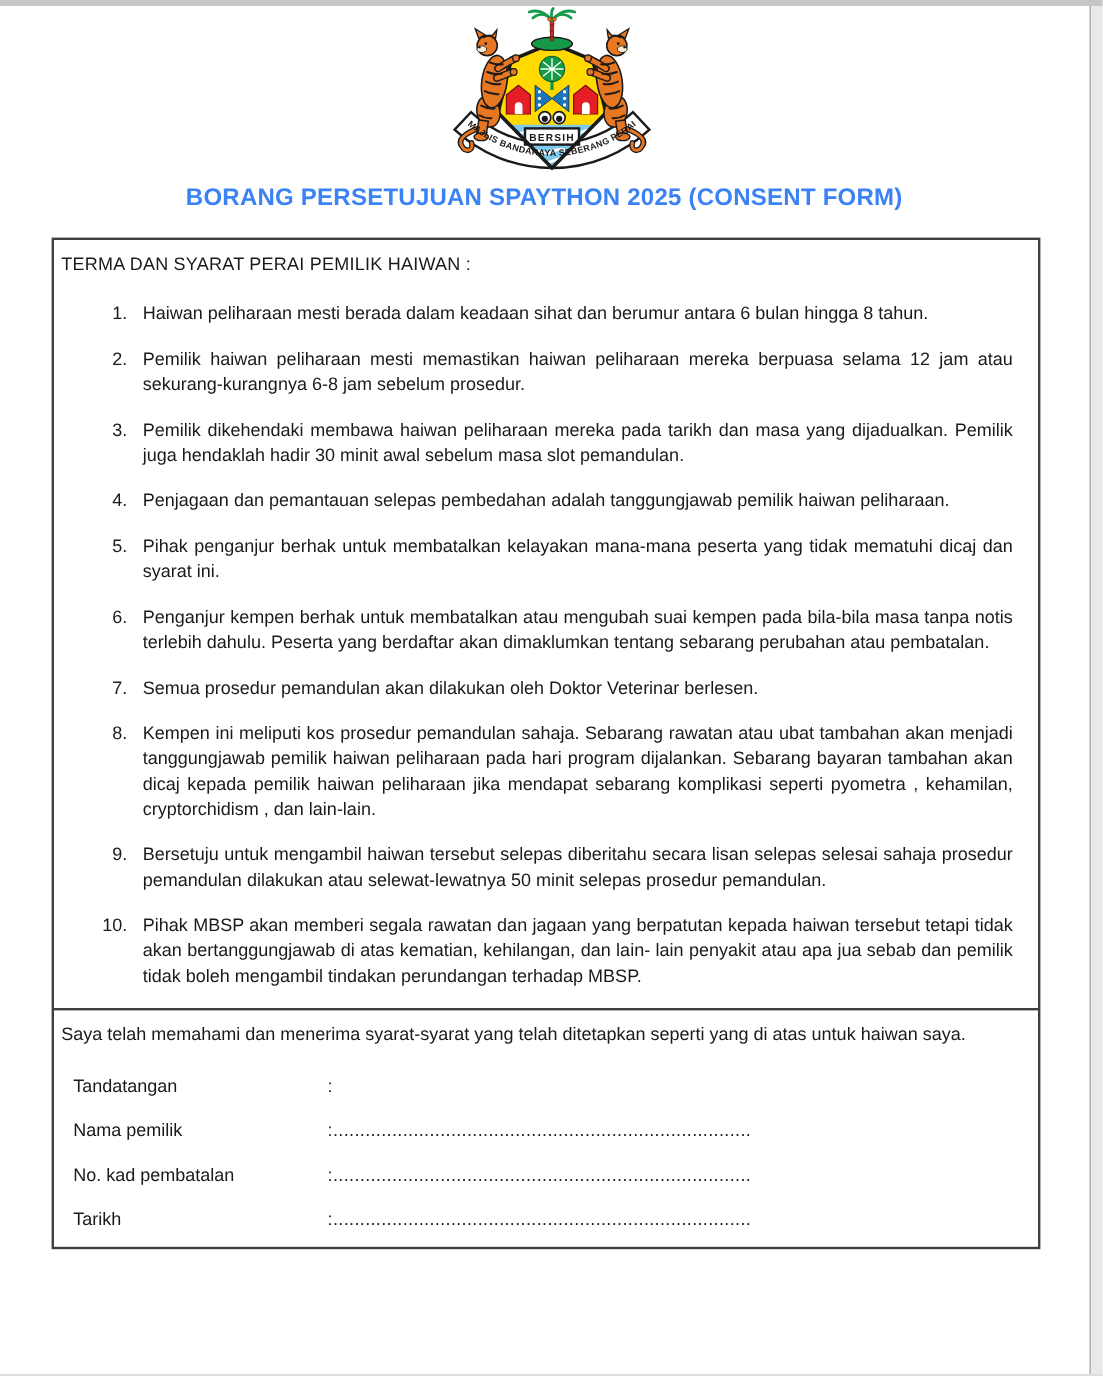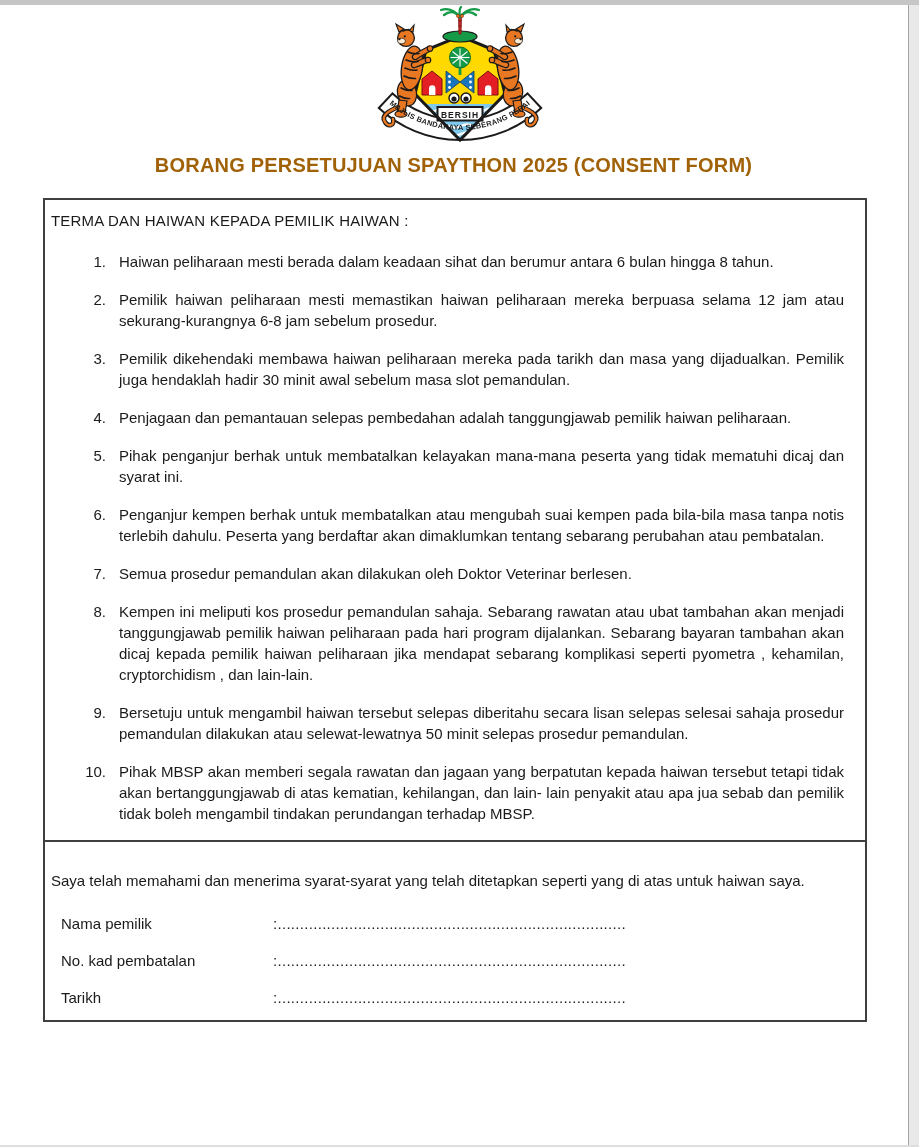--- a/index.html
+++ b/index.html
@@ -10,37 +10,37 @@
     color:#1a1a1a;
   }
   .edge-top    { position:absolute; top:0; left:0; right:0; height:5px; background:#c6c6c6; z-index:5; }
   .edge-right  { position:absolute; top:0; right:0; bottom:0; width:10px; background:#e9e9e9; border-left:1px solid #a3a3a3; z-index:4; }
   .edge-bottom { position:absolute; left:0; right:0; bottom:0; height:2px; background:#dedede; z-index:4; }
 
   .logo { position:absolute; top:5px; left:50%; transform:translateX(-50%); width:190px; height:148px; }
 
   .title {
     position:absolute; top:154px; left:0; right:12px; margin:0;
-    text-align:center; font-size:20px; font-weight:bold; letter-spacing:0.2px; color:#a16207;
+    text-align:center; font-size:20px; font-weight:bold; letter-spacing:0.2px; color:#3b82f6;
   }
 
   .box {
     position:absolute; top:198px; left:43px; width:824px; box-sizing:border-box;
     border:2px solid #3f3f3f; background:#fff;
   }
   .terms-heading { margin:10px 21px 0 6px; font-size:15px; line-height:21px; letter-spacing:0.2px; }
   .terms-list    { margin:20px 21px 0 6px; }
   .term-item { display:flex; font-size:15px; line-height:21px; }
   .term-item + .term-item { margin-top:17px; }
   .term-num  { flex:none; width:55px; text-align:right; }
   .term-text { flex:1; margin-left:13px; text-align:justify; }
 
   .box-divider { margin-top:16px; border-top:2px solid #3f3f3f; height:0; }
 
-  .ack-wrap { padding:28px 21px 12px 6px; }
+  .ack-wrap { padding:10px 21px 12px 6px; }
   .ack-text { margin:0; font-size:15px; line-height:21px; text-align:justify; }
   .field-rows { margin-top:4px; }
   .field-row { display:flex; padding-left:10px; margin-top:16px; font-size:15px; line-height:21px; }
   .field-row:first-child { margin-top:22px; }
   .field-label { flex:none; width:212px; }
   .field-value { flex:1; white-space:pre; overflow:hidden; letter-spacing:0.3px; }
 </style>
 </head>
 <body>
 
@@ -169,21 +169,21 @@
       <path id="ribbonArc" d="M23.5,98.3 A109,109 0 0 0 166.5,98.3" fill="none"></path>
       <text font-size="7.4" font-weight="bold" letter-spacing="0.3" fill="#1A1A1A">
         <textPath href="#ribbonArc" xlink:href="#ribbonArc" startOffset="50%" text-anchor="middle">MAJLIS BANDARAYA SEBERANG PERAI</textPath>
       </text>
     </svg>
   </div>
 
   <h1 class="title">BORANG PERSETUJUAN SPAYTHON 2025 (CONSENT FORM)</h1>
 
   <div class="box">
-    <p class="terms-heading">TERMA DAN HAIWAN KEPADA PEMILIK HAIWAN :</p>
+    <p class="terms-heading">TERMA DAN SYARAT PERAI PEMILIK HAIWAN :</p>
 
     <div class="terms-list">
       <div class="term-item">
         <span class="term-num">1.</span>
         <span class="term-text">Haiwan peliharaan mesti berada dalam keadaan sihat dan berumur antara 6 bulan hingga 8 tahun.</span>
       </div>
       <div class="term-item">
         <span class="term-num">2.</span>
         <span class="term-text">Pemilik haiwan peliharaan mesti memastikan haiwan peliharaan mereka berpuasa selama 12 jam atau sekurang-kurangnya 6-8 jam sebelum prosedur.</span>
       </div>
@@ -220,20 +220,24 @@
         <span class="term-text">Pihak MBSP akan memberi segala rawatan dan jagaan yang berpatutan kepada haiwan tersebut tetapi tidak akan bertanggungjawab di atas kematian, kehilangan, dan lain- lain penyakit atau apa jua sebab dan pemilik tidak boleh mengambil tindakan perundangan terhadap MBSP.</span>
       </div>
     </div>
 
     <div class="box-divider"></div>
 
     <div class="ack-wrap">
       <p class="ack-text">Saya telah memahami dan menerima syarat-syarat yang telah ditetapkan seperti yang di atas untuk haiwan saya.</p>
 
       <div class="field-rows">
+        <div class="field-row">
+          <span class="field-label">Tandatangan</span>
+          <span class="field-value">:</span>
+        </div>
         <div class="field-row">
           <span class="field-label">Nama pemilik</span>
           <span class="field-value">:..............................................................................</span>
         </div>
         <div class="field-row">
           <span class="field-label">No. kad pembatalan</span>
           <span class="field-value">:..............................................................................</span>
         </div>
         <div class="field-row">
           <span class="field-label">Tarikh</span>

